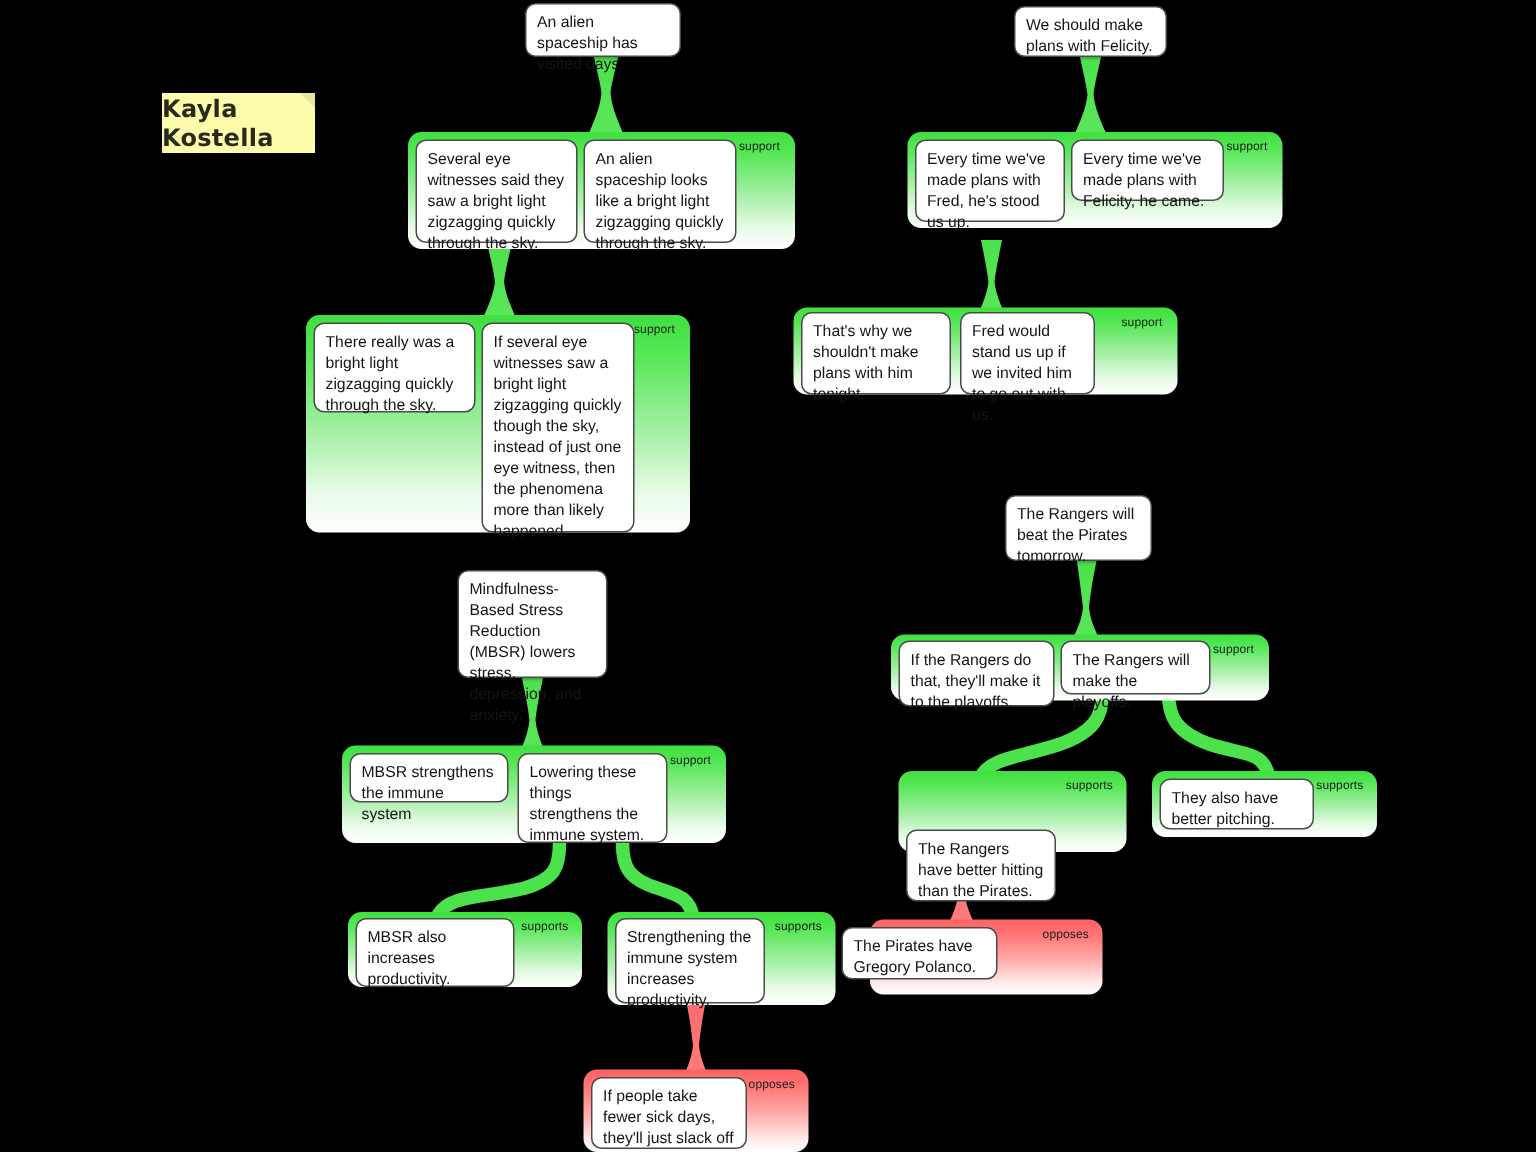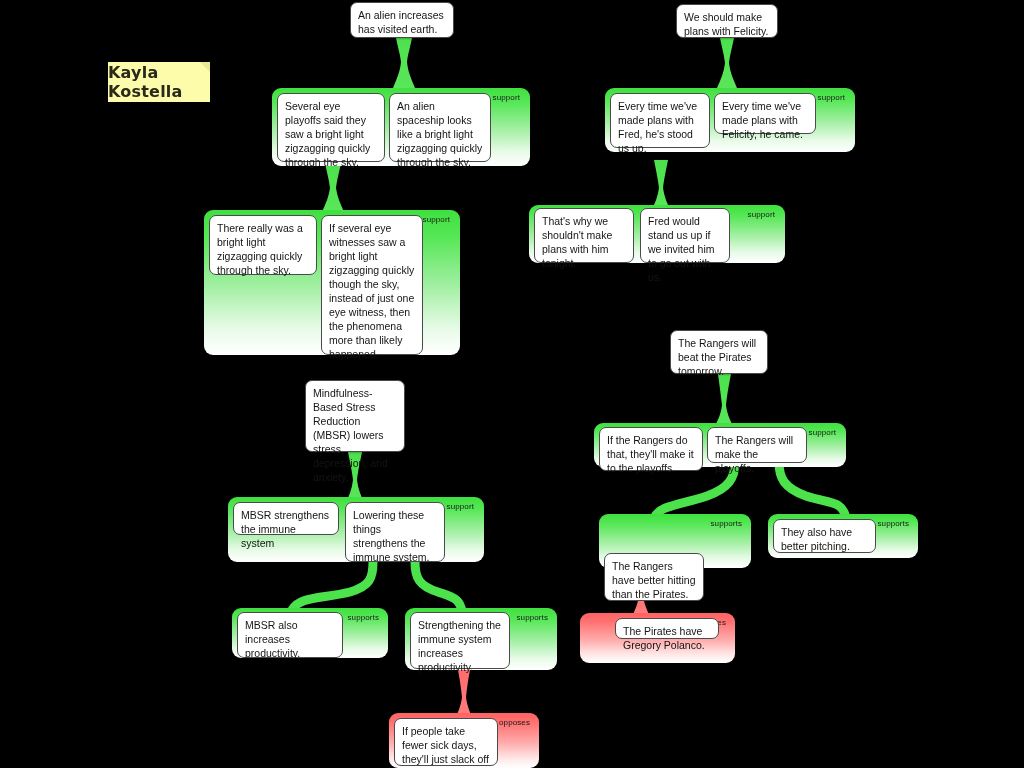--- a/index.html
+++ b/index.html
@@ -124,26 +124,26 @@
     <path fill="none" stroke="#4ce24c" stroke-width="9" stroke-linecap="round" d="M 779,462 C 779,478 784,488 806,496 C 830,504 842,500 846,518"></path>
 
     <path fill="url(#gOpp)" d="M 634,565 L 648,565 C 645,578 644,586 643,595 C 644,604 647,610 651,619 L 631,619 C 635,610 638,604 639,595 C 638,586 637,578 634,565 Z"></path>
   </svg>
 
   <div class="sticky" style="left:108px; top:62px; width:102px; height:40px;">
     <div class="sticky-fold"></div>
     <div class="sticky-text">Kayla Kostella</div>
   </div>
 
-  <div class="card root" style="left:350px; top:2px; width:104px; height:36px;">An alien increases has visited earth.</div>
+  <div class="card root" style="left:350px; top:2px; width:104px; height:36px;">An alien spaceship has visited days.</div>
 
   <div class="group support" style="left:272px; top:88px; width:258px; height:78px;">
     <div class="group-label" style="right:10px;">support</div>
   </div>
-  <div class="card" style="left:277px; top:93px; width:108px; height:69px;">Several eye playoffs said they saw a bright light zigzagging quickly through the sky.</div>
+  <div class="card" style="left:277px; top:93px; width:108px; height:69px;">Several eye witnesses said they saw a bright light zigzagging quickly through the sky.</div>
   <div class="card" style="left:389px; top:93px; width:102px; height:69px;">An alien spaceship looks like a bright light zigzagging quickly through the sky.</div>
 
   <div class="group support" style="left:204px; top:210px; width:256px; height:145px;">
     <div class="group-label" style="right:10px;">support</div>
   </div>
   <div class="card" style="left:209px; top:215px; width:108px; height:60px;">There really was a bright light zigzagging quickly through the sky.</div>
   <div class="card" style="left:321px; top:215px; width:102px; height:140px;">If several eye witnesses saw a bright light zigzagging quickly though the sky, instead of just one eye witness, then the phenomena more than likely happened.</div>
 
   <div class="card root" style="left:676px; top:4px; width:102px; height:34px;">We should make plans with Felicity.</div>
 
@@ -196,15 +196,15 @@
   <div class="card" style="left:604px; top:519px; width:100px; height:48px;margin-top:34px;">The Rangers have better hitting than the Pirates.</div>
 
   <div class="group support" style="left:768px; top:514px; width:150px; height:44px;">
     <div class="group-label" style="right:9px;">supports</div>
   </div>
   <div class="card" style="left:773px; top:519px; width:103px; height:34px;">They also have better pitching.</div>
 
   <div class="group oppose" style="left:580px; top:613px; width:155px; height:50px;">
     <div class="group-label" style="right:9px;">opposes</div>
   </div>
-  <div class="card" style="left:615px; top:618px; width:104px; height:21px;">The Pirates have Gregory Polanco.</div>
+  <div class="card" style="left:561px; top:618px; width:104px; height:35px;">The Pirates have Gregory Polanco.</div>
 
 </div>
 
 </body></html>

